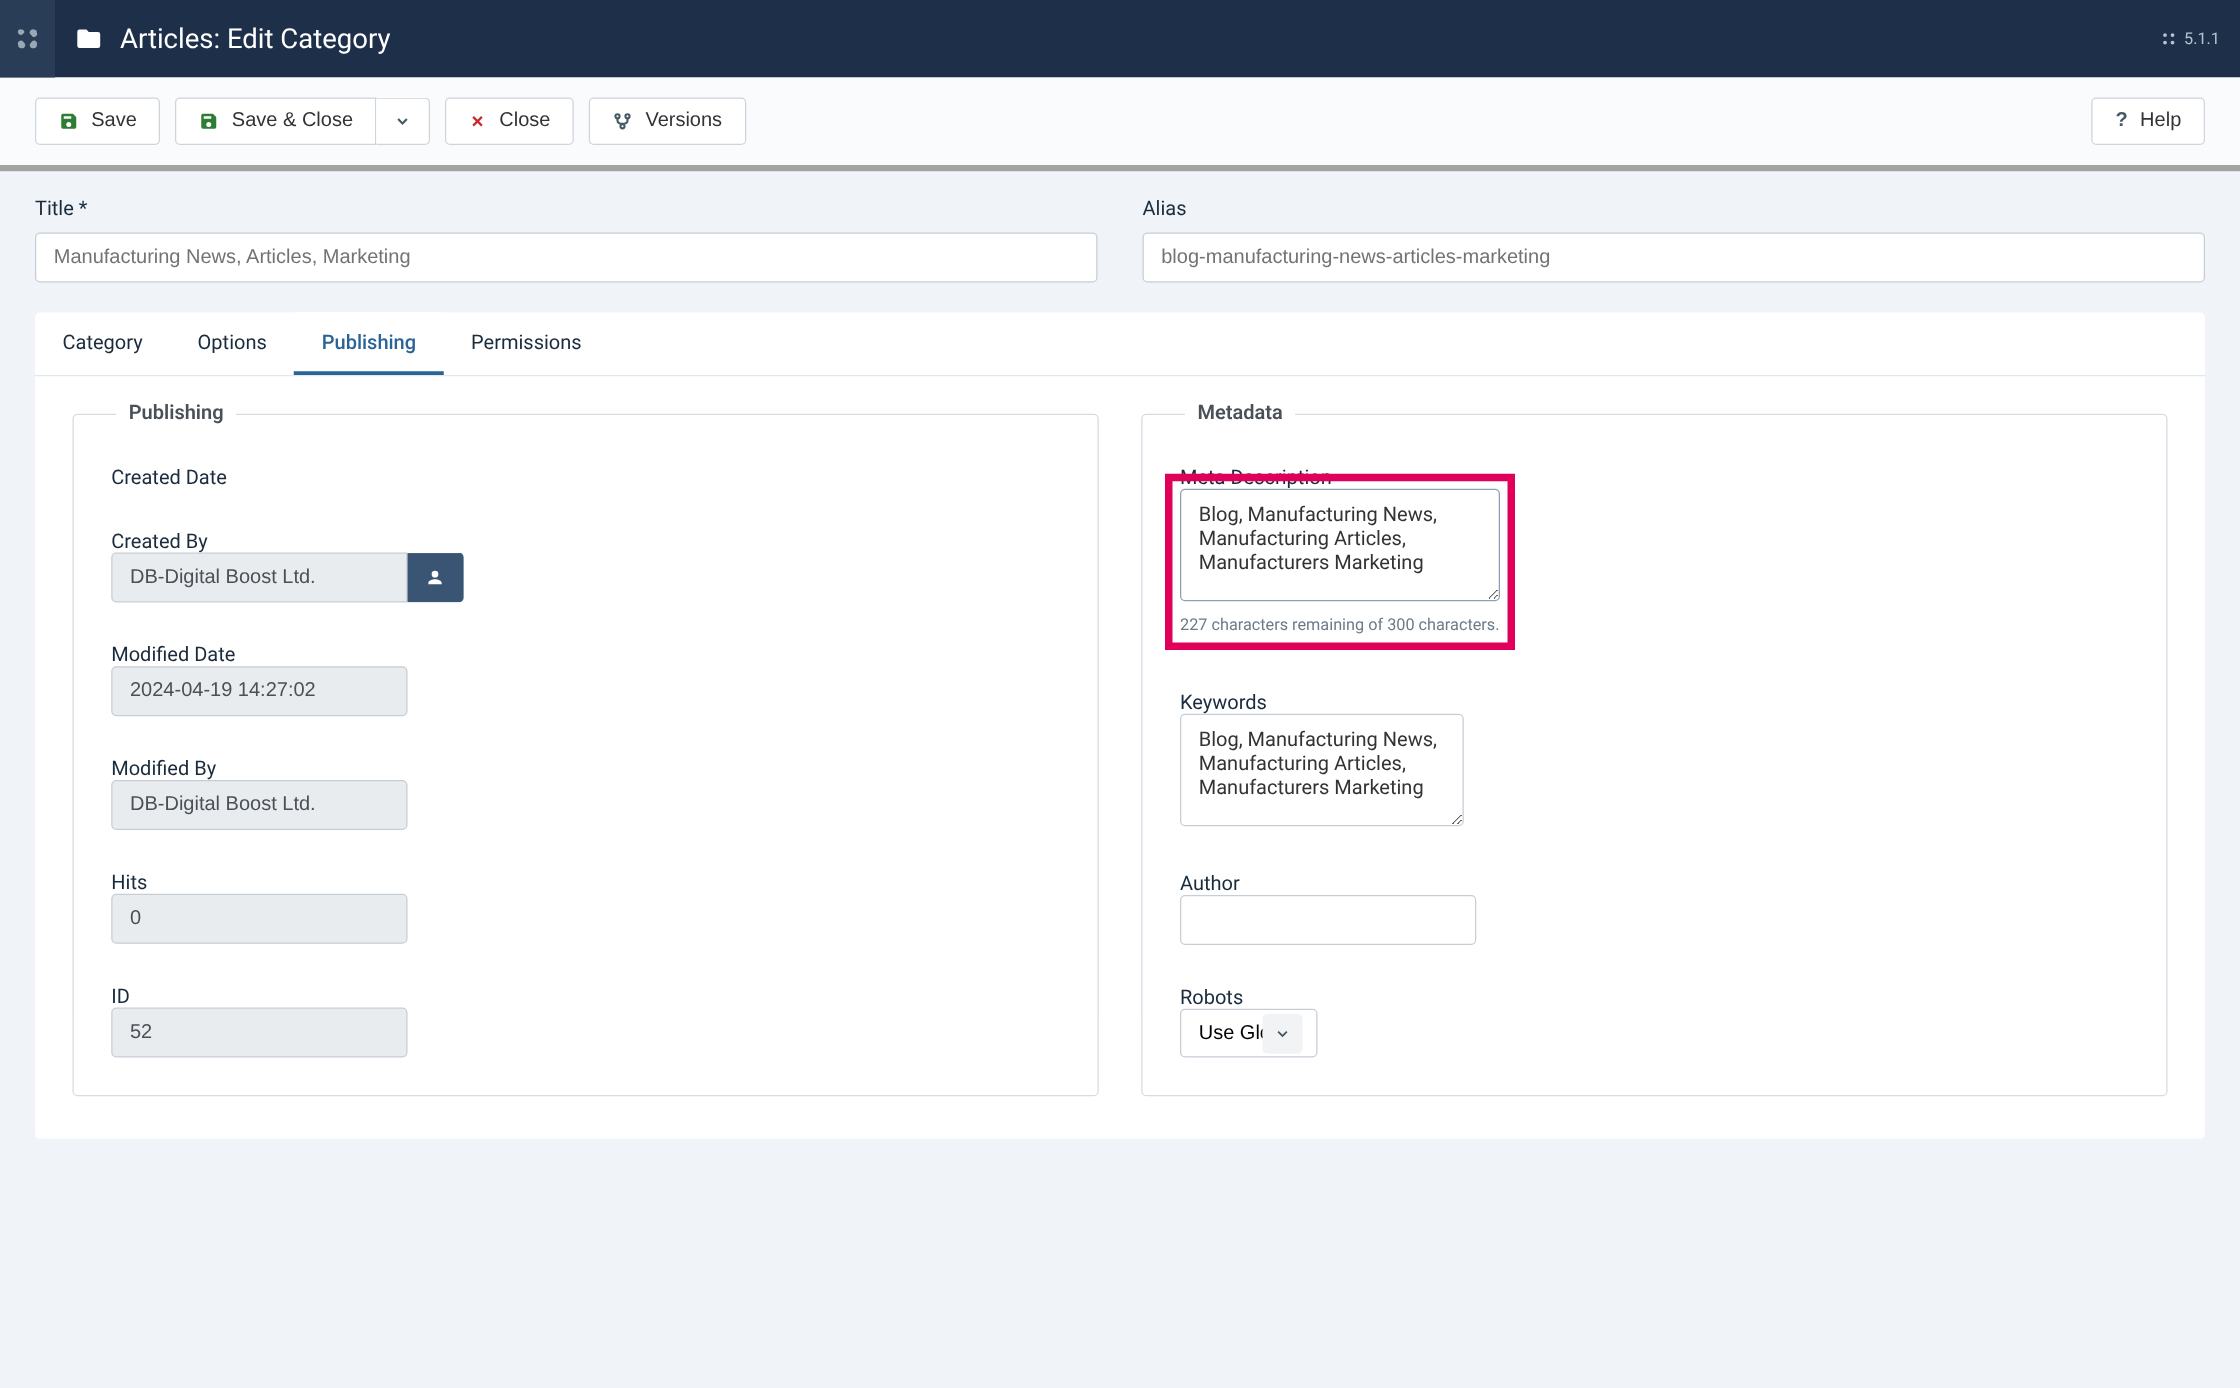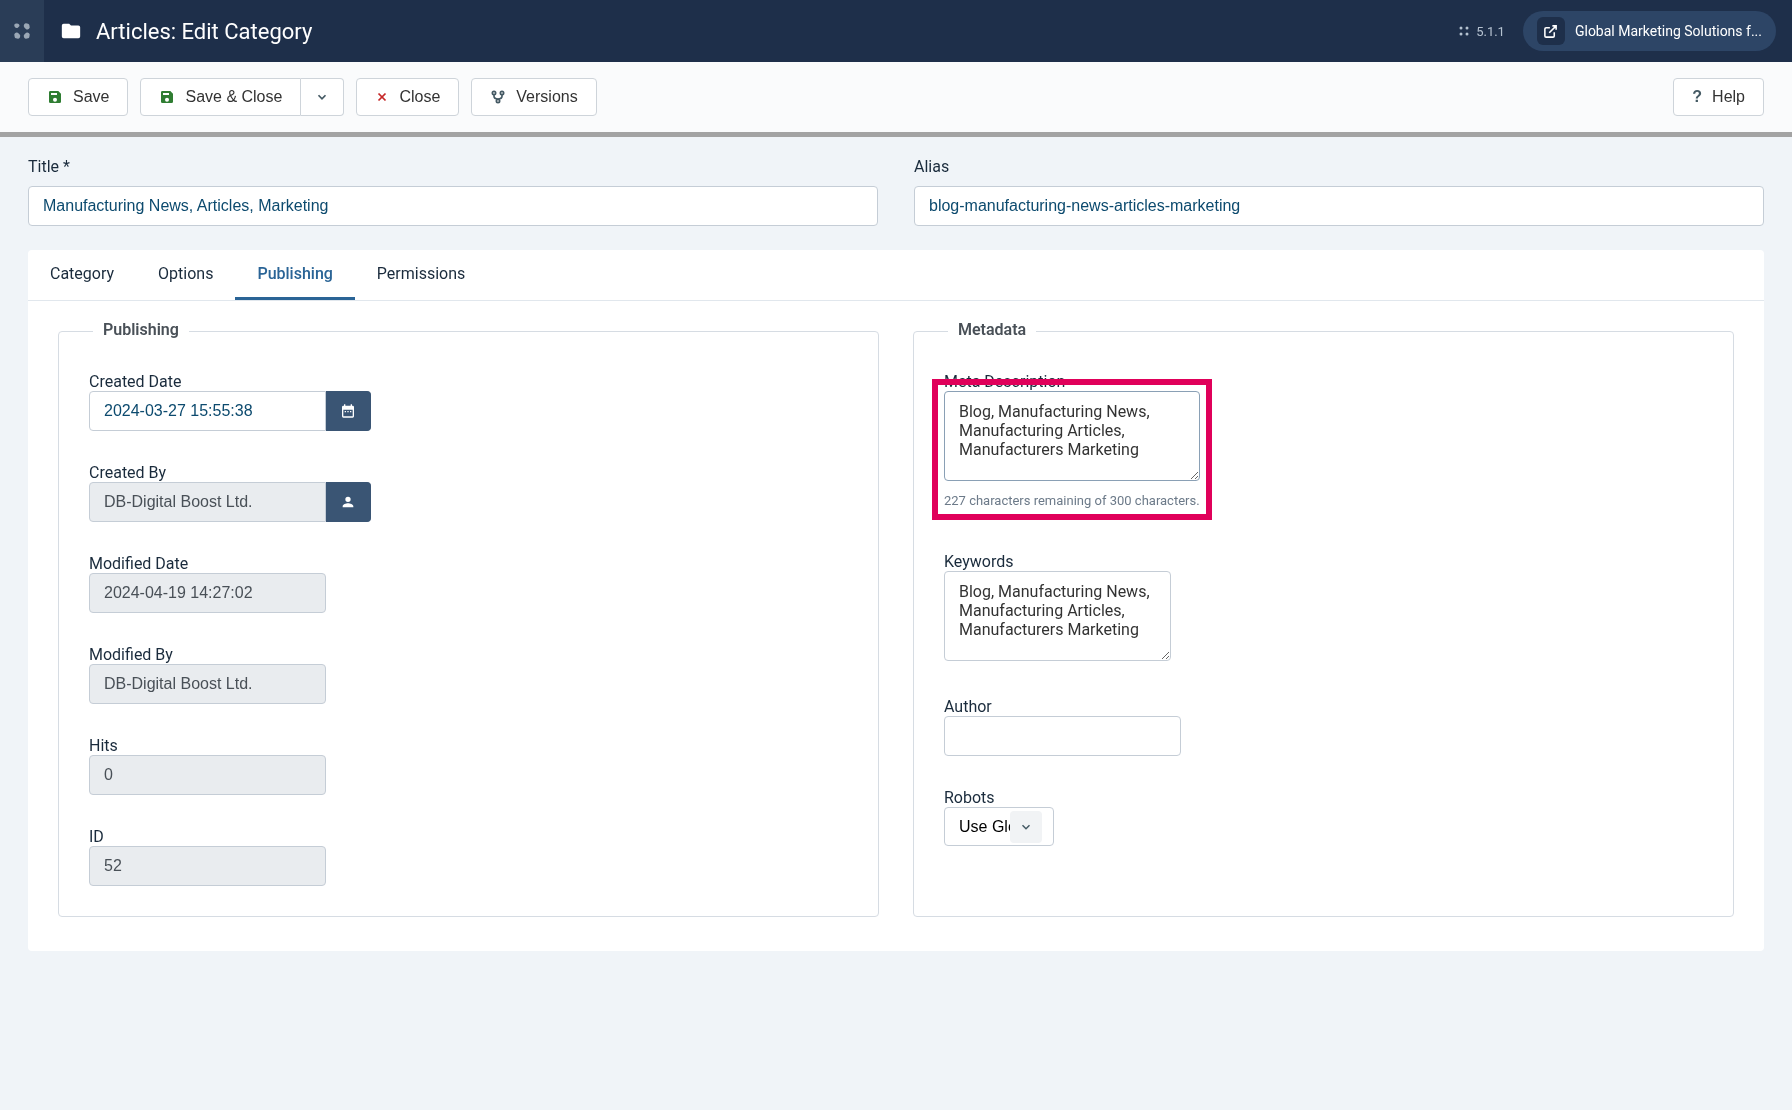--- a/index.html
+++ b/index.html
@@ -20,21 +20,21 @@
 .btn-group .btn:first-child { border-top-right-radius: 0; border-bottom-right-radius: 0; }
 .btn-group .btn:last-child { border-top-left-radius: 0; border-bottom-left-radius: 0; border-left: none; padding-left: 14px; padding-right: 14px; }
 .icon-green { color: #2f7d32; }
 .icon-red { color: #c62828; }
 .icon-dark { color: #455a64; }
 .help-btn { margin-left: auto; }
 
 .form-header { padding: 20px 28px 24px; display: flex; gap: 36px; }
 .form-col { flex: 1; }
 .form-label { display: block; font-size: 16px; margin-bottom: 10px; color: #1a2b3c; }
-.form-input { width: 100%; padding: 10px 14px; font-size: 16px; border: 1px solid #c5cdd6; border-radius: 4px; background: #fff; color: #0c4a6e; }
+.form-input { width: 100%; padding: 10px 14px; font-size: 16px; border: 1px solid #c5cdd6; border-radius: 4px; background: #fff; color: #737373; }
 .form-hint { font-size: 14px; color: #6c7a89; margin-top: 10px; }
 
 .tabs-container { background: #fff; margin: 0 28px 28px; border-radius: 4px; }
 .tabs { display: flex; border-bottom: 1px solid #e1e7ed; }
 .tab { padding: 14px 22px; font-size: 16px; cursor: pointer; color: #1a2b3c; border-bottom: 3px solid transparent; }
 .tab.active { color: #2a6496; border-bottom-color: #2a6496; background: #fff; font-weight: 500; }
 
 .tab-content { padding: 30px 30px 34px; display: flex; gap: 34px; }
 .fieldset { flex: 1; border: 1px solid #d6dce3; border-radius: 4px; padding: 30px 30px; position: relative; }
 .fieldset-legend { position: absolute; top: -12px; left: 34px; background: #fff; padding: 0 10px; font-size: 16px; font-weight: 600; color: #495057; }
@@ -78,28 +78,20 @@
   <div class="topbar-right">
     <div class="version-text">
       <svg width="12" height="12" viewBox="0 0 24 24" fill="#b5c2d0">
           <circle cx="6" cy="6" r="3"></circle>
           <circle cx="18" cy="6" r="3"></circle>
           <circle cx="6" cy="18" r="3"></circle>
           <circle cx="18" cy="18" r="3"></circle>
         </svg>
       <span>5.1.1</span>
     </div>
-    <div class="site-pill">
-      <div class="site-pill-icon">
-        <svg width="15" height="15" viewBox="0 0 24 24" fill="none" stroke="#fff" stroke-width="2.5">
-            <path d="M18 13v6a2 2 0 01-2 2H5a2 2 0 01-2-2V8a2 2 0 012-2h6M15 3h6v6M10 14L21 3"></path>
-          </svg>
-      </div>
-      <span>Global Marketing Solutions f...</span>
-    </div>
   </div>
 </div>
 
 <div class="toolbar">
   <button class="btn">
     <svg class="icon-green" width="16" height="16" viewBox="0 0 24 24" fill="currentColor">
         <path d="M17 3H5a2 2 0 00-2 2v14a2 2 0 002 2h14a2 2 0 002-2V7l-4-4zM12 19a3 3 0 110-6 3 3 0 010 6zm3-10H6V6h9v3z"></path>
       </svg>
     <span>Save</span>
   </button>
@@ -157,30 +149,20 @@
     <div class="tab">Permissions</div>
   </div>
 
   <div class="tab-content">
 
     <div class="fieldset">
       <div class="fieldset-legend">Publishing</div>
 
       <div class="field-row">
         <div class="field-label">Created Date</div>
-        <div class="field-control">
-          <div class="input-group">
-            <input class="form-input" type="text" value="2024-03-27 15:55:38" style="">
-            <div class="input-group-append">
-              <svg width="16" height="16" viewBox="0 0 24 24" fill="#fff">
-                  <path d="M19 4h-1V2h-2v2H8V2H6v2H5a2 2 0 00-2 2v14a2 2 0 002 2h14a2 2 0 002-2V6a2 2 0 00-2-2zm0 16H5V10h14v10zM7 12h2v2H7zm4 0h2v2h-2zm4 0h2v2h-2z"></path>
-                </svg>
-            </div>
-          </div>
-        </div>
       </div>
 
       <div class="field-row">
         <div class="field-label">Created By</div>
         <div class="field-control">
           <div class="input-group">
             <input class="form-input readonly" type="text" readonly="" value="DB-Digital Boost Ltd." style="">
             <div class="input-group-append">
               <svg width="16" height="16" viewBox="0 0 24 24" fill="#fff">
                   <path d="M12 12a4 4 0 100-8 4 4 0 000 8zm0 2c-3 0-8 1.5-8 4.5V20h16v-1.5c0-3-5-4.5-8-4.5z"></path>

